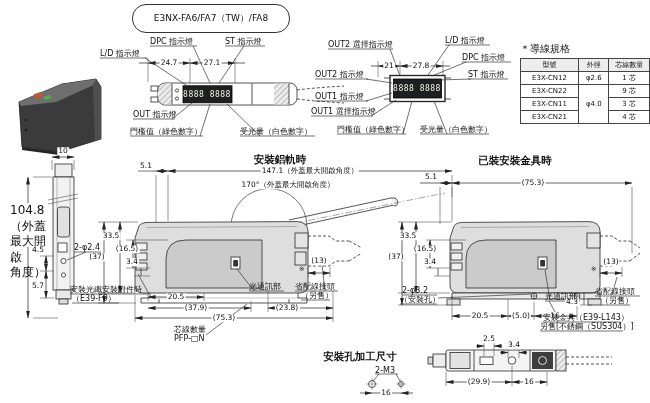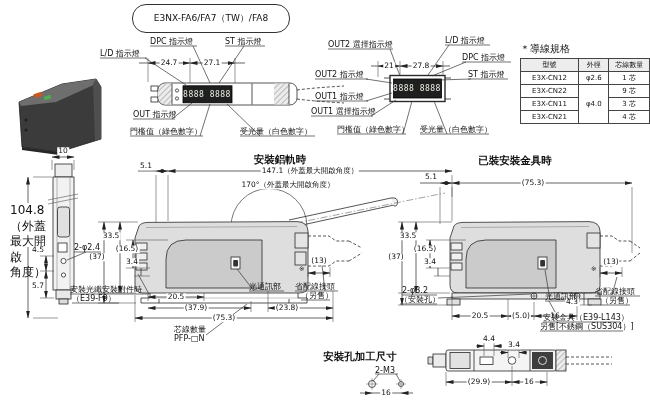--- a/index.html
+++ b/index.html
@@ -369,18 +369,18 @@
 <div class="t" style="left:540px;top:322px">另售[不銹鋼（SUS304）]</div>
 <div class="t" style="left:595px;top:287px">省配線接頭</div>
 <div class="t" style="left:601px;top:296px">（另售）</div>
 <div class="d" style="left:611px;top:262px">(13)</div>
 <div class="t" style="left:591px;top:266px;font-size:6.5px">※</div>
 
 <div class="tt" style="left:360px;top:357px">安裝孔加工尺寸</div>
 <div class="t" style="left:375px;top:366px">2-M3</div>
 <div class="d" style="left:386px;top:393px">16</div>
 
-<div class="d" style="left:489px;top:339px">4.4</div>
+<div class="d" style="left:489px;top:339px">2.5</div>
 <div class="d" style="left:514px;top:345px">3.4</div>
 <div class="d" style="left:479px;top:382px">(29.9)</div>
 <div class="d" style="left:529px;top:382px">16</div>
 
 </div>
 
 </body></html>

